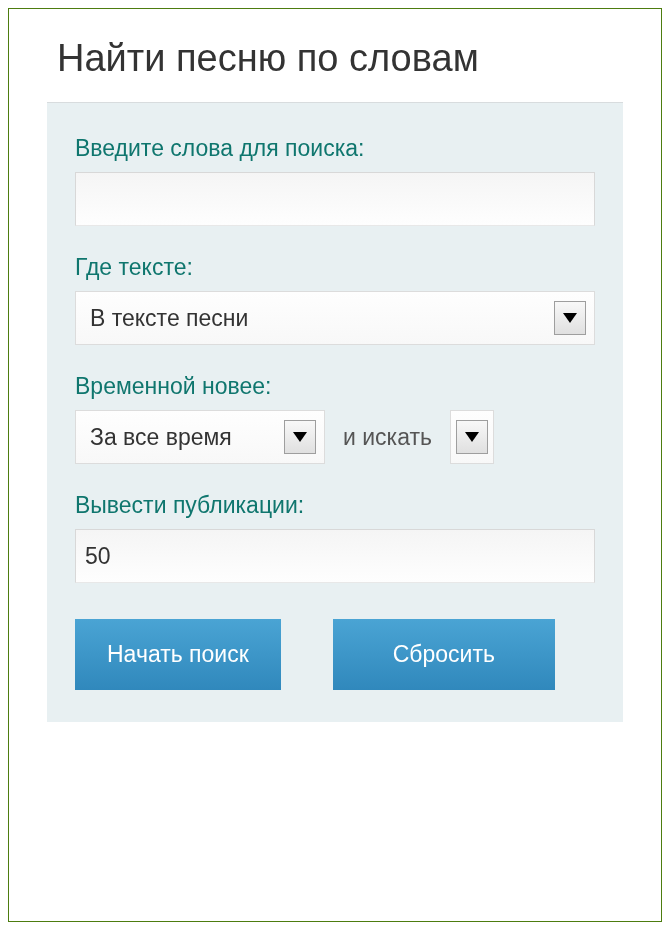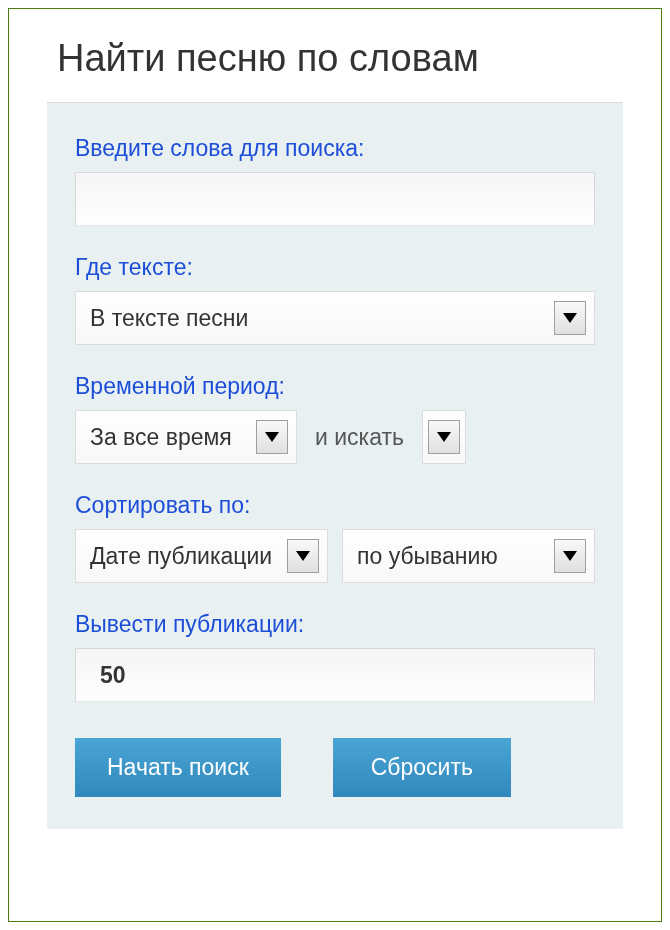--- a/index.html
+++ b/index.html
@@ -29,56 +29,55 @@
       background: #e8f0f2;
       margin: 0 38px 0 38px;
       padding: 32px 28px 32px 28px;
       border-top: 1px solid #d8dcde;
     }
     .field {
       margin-bottom: 28px;
     }
     .label {
       font-size: 23px;
-      color: #1d4ed8;
+      color: #0f766e;
       margin-bottom: 10px;
       display: block;
     }
     .text-input {
       width: 100%;
       height: 54px;
       background: linear-gradient(#f5f5f5, #fefefe);
       border: 1px solid #d8d8d8;
       border-bottom: 1px solid #e8e8e8;
       font-size: 23px;
-      padding: 0 24px;
+      padding: 0 9px;
       color: #333;
       font-family: inherit;
-      font-weight: bold;
     }
     .select-row {
       display: flex;
       gap: 14px;
       align-items: center;
     }
     .select-wrap {
       position: relative;
       height: 54px;
       background: linear-gradient(#fefefe, #f8f8f8);
       border: 1px solid #dcdcdc;
       display: flex;
       align-items: center;
       cursor: pointer;
       justify-content: center;
     }
     .select-wrap.full {
       flex: 1;
     }
     .select-wrap.half {
-      width: 222px;
+      width: 250px;
     }
     .select-wrap.small {
       width: 44px;
     }
     .select-text {
       font-size: 23px;
       color: #333333;
       padding: 0 14px;
       flex: 1;
       white-space: nowrap;
@@ -108,26 +107,26 @@
       display: flex;
       gap: 52px;
       margin-top: 36px;
     }
     .btn {
       background: #3d96c8;
       background: linear-gradient(#4aa4d4, #3088bc);
       color: #ffffff;
       border: none;
       font-size: 23px;
-      padding: 16px 32px;
+      padding: 22px 32px;
       cursor: pointer;
       font-family: inherit;
     }
     .btn.secondary {
-      padding: 16px 38px;
+      padding: 16px 60px;
     }
   </style>
 </head>
 <body>
 
 <div class="outer">
   <h1 class="title">Найти песню по словам</h1>
 
   <div class="panel">
 
@@ -144,62 +143,41 @@
           <span class="select-btn">
             <svg viewBox="0 0 14 10">
                 <polygon points="0,0 14,0 7,10" fill="#000"></polygon>
               </svg>
           </span>
         </div>
       </div>
     </div>
 
     <div class="field">
-      <label class="label">Временной период:</label>
+      <label class="label">Временной новее:</label>
       <div class="select-row">
         <div class="select-wrap half">
           <span class="select-text">За все время</span>
           <span class="select-btn">
             <svg viewBox="0 0 14 10">
                 <polygon points="0,0 14,0 7,10" fill="#000"></polygon>
               </svg>
           </span>
         </div>
         <span class="between-text">и искать</span>
         <div class="select-wrap small">
           <span class="select-btn" style="margin:0 auto;">
             <svg viewBox="0 0 14 10">
                 <polygon points="0,0 14,0 7,10" fill="#000"></polygon>
               </svg>
           </span>
         </div>
       </div>
     </div>
 
-    <div class="field">
-      <label class="label">Сортировать по:</label>
-      <div class="select-row">
-        <div class="select-wrap" style="flex:1;">
-          <span class="select-text">Дате публикации</span>
-          <span class="select-btn">
-            <svg viewBox="0 0 14 10">
-                <polygon points="0,0 14,0 7,10" fill="#000"></polygon>
-              </svg>
-          </span>
-        </div>
-        <div class="select-wrap" style="flex:1;">
-          <span class="select-text">по убыванию</span>
-          <span class="select-btn">
-            <svg viewBox="0 0 14 10">
-                <polygon points="0,0 14,0 7,10" fill="#000"></polygon>
-              </svg>
-          </span>
-        </div>
-      </div>
-    </div>
 
     <div class="field">
       <label class="label">Вывести публикации:</label>
       <input type="text" class="text-input" value="50" style="">
     </div>
 
     <div class="button-row">
       <button class="btn">Начать поиск</button>
       <button class="btn secondary">Сбросить</button>
     </div>

